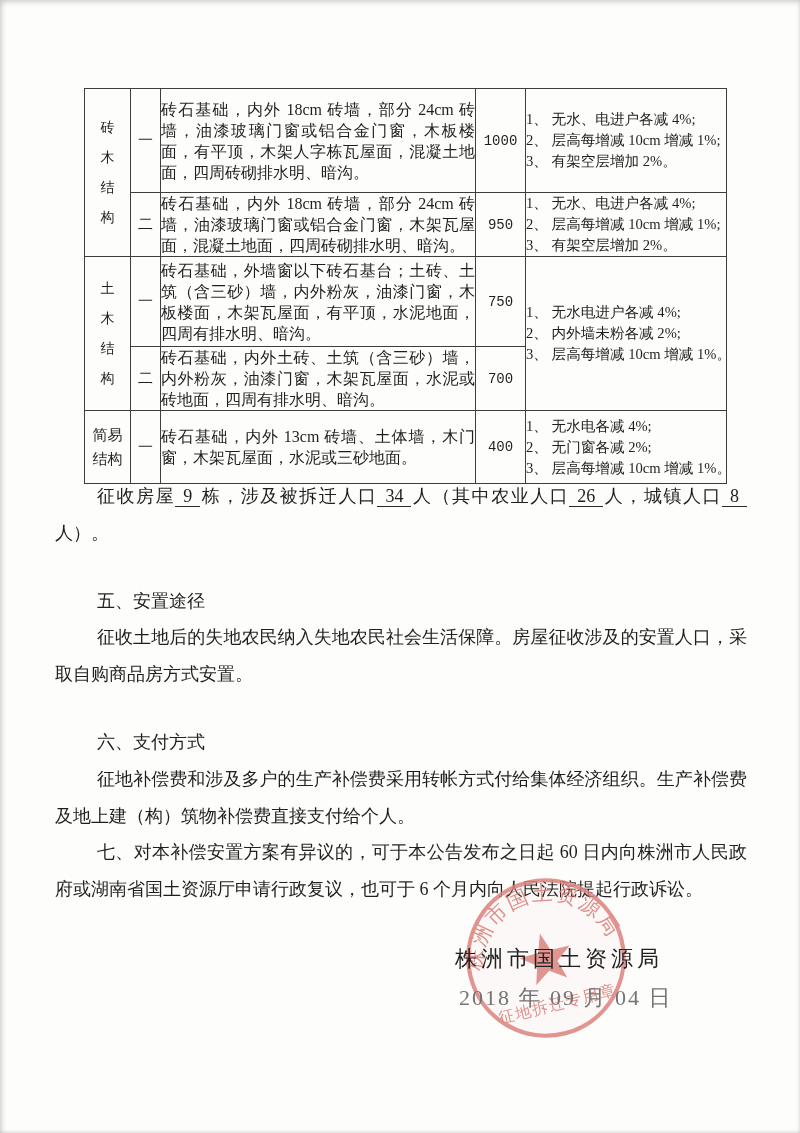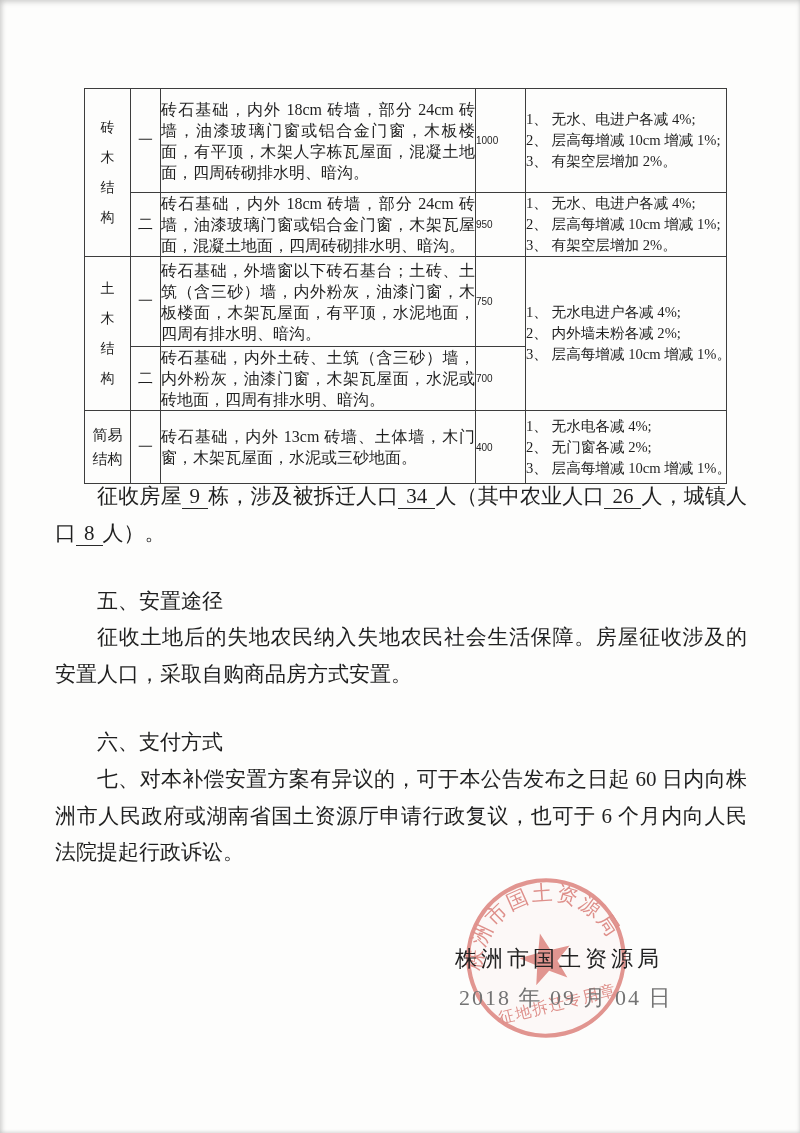--- a/index.html
+++ b/index.html
@@ -14,28 +14,28 @@
   table.comp {
     position:absolute; left:84px; top:88px; width:642px;
     border-collapse:collapse; table-layout:fixed;
   }
   table.comp td { border:1px solid #3d3d3d; vertical-align:middle; padding:0; }
   td.c-structure { text-align:center; }
   .vlabel { width:16px; margin:0 auto; font-size:14px; line-height:30px; text-align:center; word-break:break-all; }
   .vlabel2 { width:34px; margin:12px auto; font-size:15px; line-height:24px; text-align:center; word-break:break-all;font-family:Liberation Serif, serif; }
   td.c-grade { text-align:center; font-size:15px; }
   td.c-desc { font-size:16px; line-height:21px; padding:3px 7px 3px 9px; text-align:justify; }
-  td.c-price { font-size:10px; font-family:Liberation Sans, sans-serif; }
+  td.c-price { text-align:center; font-size:14px; font-family:Liberation Mono, monospace; }
   td.c-adj { font-size:14.6px; line-height:21px; padding:3px 4px 3px 11px; }
   td.c-adj .adj-line { white-space:nowrap; }
 
   
   .body-text {
     position:absolute; left:55px; top:478px; width:692px;
-    font-size:21px; line-height:36.8px; text-align:justify;
+    font-size:18px; line-height:36.8px; text-align:justify;
   }
   .body-text p { margin:0; text-indent:42px; }
   .body-text p.hd { font-weight:normal;margin-top:31px; }
   .un { border-bottom:1.6px solid #2a2a2a; padding:0 8px; }
 
   
   .stamp {
     position:absolute; left:462px; top:874px; width:168px; height:168px;
     transform:rotate(-14deg); opacity:0.85;
   }
@@ -119,20 +119,21 @@
       </td>
     </tr>
   </tbody>
     </table>
 
   <div class="body-text">
     <p><span>征收房屋</span><span class="un">9</span><span>栋，涉及被拆迁人口</span><span class="un">34</span><span>人（其中农业人口</span><span class="un">26</span><span>人，城镇人口</span><span class="un">8</span><span>人）。</span></p>
     <p class="hd">五、安置途径</p>
     <p>征收土地后的失地农民纳入失地农民社会生活保障。房屋征收涉及的安置人口，采取自购商品房方式安置。</p>
     <p class="hd">六、支付方式</p>
+    <p>征地补偿费和涉及多户的生产补偿费采用转帐方式付给集体经济组织。生产补偿费及地上建（构）筑物补偿费直接支付给个人。</p>
     <p>七、对本补偿安置方案有异议的，可于本公告发布之日起 60 日内向株洲市人民政府或湖南省国土资源厅申请行政复议，也可于 6 个月内向人民法院提起行政诉讼。</p>
   </div>
 
   <svg class="stamp" viewBox="0 0 160 160">
     <circle cx="80" cy="80" r="74" fill="rgba(230,150,145,0.05)" stroke="#dd837e" stroke-width="4"></circle>
     <path id="seal-arc" d="M 17,88 A 63,63 0 1 1 143,88" fill="none"></path>
     <text font-size="20" fill="#d97c77" letter-spacing="2" font-family="Liberation Serif, serif"><textPath href="#seal-arc" startOffset="50%" text-anchor="middle">株洲市国土资源局</textPath></text>
     <polygon points="80,56 86.1,73.6 104.7,74.0 89.9,85.2 95.3,103.0 80,92.4 64.7,103.0 70.1,85.2 55.3,74.0 73.9,73.6" fill="#dd837e"></polygon>
     <text x="80" y="130" text-anchor="middle" font-size="15" fill="#d97c77" letter-spacing="1.5" font-family="Liberation Serif, serif">征地拆迁专用章</text>
   </svg>

